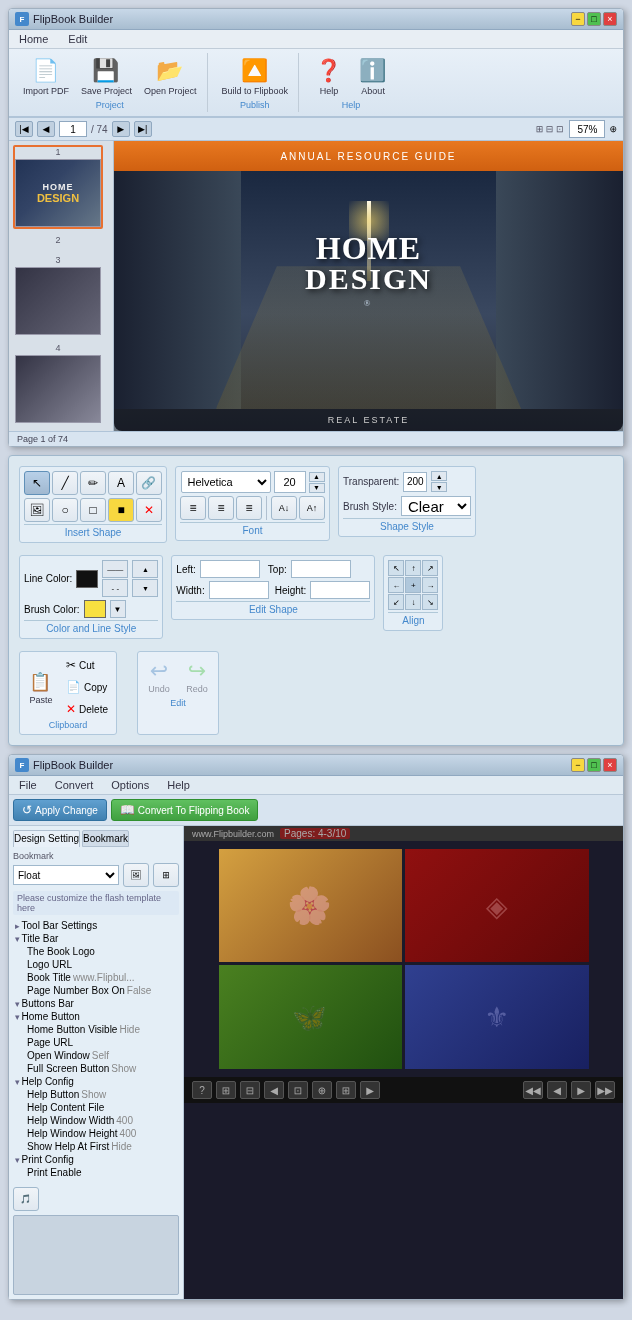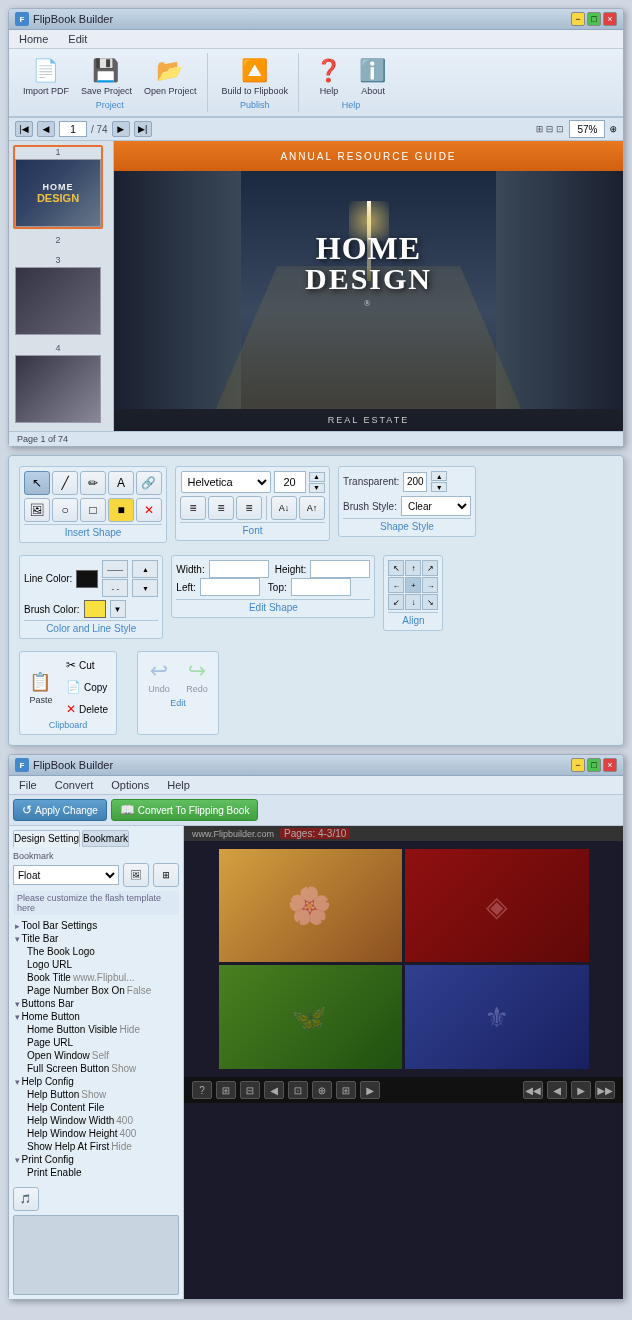--- a/index.html
+++ b/index.html
@@ -185,20 +185,21 @@
       height: 290px;
       position: relative;
       overflow: hidden;
     }
     .preview-cover {
       width: 100%;
       height: 100%;
       background: linear-gradient(to bottom, #1a2a3a 0%, #2a3a4a 30%, #3a4a5a 60%, #2a3040 100%);
       display: flex; flex-direction: column; align-items: center; justify-content: center;
       position: relative;
+      border-radius: 8px;
     }
     .cover-orange-bar {
       position: absolute;
       top: 0; left: 0; right: 0;
       height: 30px;
       background: linear-gradient(to bottom, #e87820, #d06010);
       display: flex; align-items: center; justify-content: center;
     }
     .cover-orange-text {
       color: white; font-size: 10px; letter-spacing: 2px;
@@ -266,21 +267,21 @@
     }
     .prop-input {
       height: 18px; border: 1px solid #a0b8cc; background: white;
       font-size: 10px; width: 60px; padding: 0 2px;
     }
     .color-box {
       width: 22px; height: 18px; border: 1px solid #666; cursor: pointer;
     }
     .select-sm {
       height: 20px; border: 1px solid #a0b8cc; background: white;
-      font-size: 10px; padding: 0 2px;
+      font-size: 15px; padding: 0 2px;
     }
 
     .align-grid {
       display: grid; grid-template-columns: repeat(3,16px);
       grid-template-rows: repeat(3,16px); gap: 1px;
     }
     .align-cell {
       width: 16px; height: 16px; background: #d0e0ec;
       border: 1px solid #a0b8cc; cursor: pointer;
       display: flex; align-items: center; justify-content: center;
@@ -688,30 +689,30 @@
       </div>
       <div style="display:flex;align-items:center;gap:4px;">
         <span style="font-size:10px;">Brush Color:</span>
         <div class="color-box" style="background:#f8e040;"></div>
         <div style="width:16px;height:18px;background:#e0e8f0;border:1px solid #a0b8cc;cursor:pointer;display:flex;align-items:center;justify-content:center;font-size:8px;">▼</div>
       </div>
       <div class="section-label">Color and Line Style</div>
     </div>
 
     <div class="toolbar-section">
+      <div style="display:flex;gap:4px;align-items:center;margin-bottom:3px;">
+        <span style="font-size:10px;">Left:</span>
+        <input class="prop-input" value="" style="">
+        <span style="font-size:10px;margin-left:4px;">Top:</span>
+        <input class="prop-input" value="" style="">
+      </div>
       <div style="display:flex;gap:4px;align-items:center;">
         <span style="font-size:10px;">Width:</span>
         <input class="prop-input" value="" style="">
         <span style="font-size:10px;margin-left:2px;">Height:</span>
-        <input class="prop-input" value="" style="">
-      </div>
-      <div style="display:flex;gap:4px;align-items:center;margin-bottom:3px;">
-        <span style="font-size:10px;">Left:</span>
-        <input class="prop-input" value="" style="">
-        <span style="font-size:10px;margin-left:4px;">Top:</span>
         <input class="prop-input" value="" style="">
       </div>
       <div class="section-label">Edit Shape</div>
     </div>
 
     <div class="toolbar-section" style="display:flex;flex-direction:column;align-items:center;">
       <div class="align-grid">
         <div class="align-cell">↖</div>
         <div class="align-cell">↑</div>
         <div class="align-cell">↗</div>

